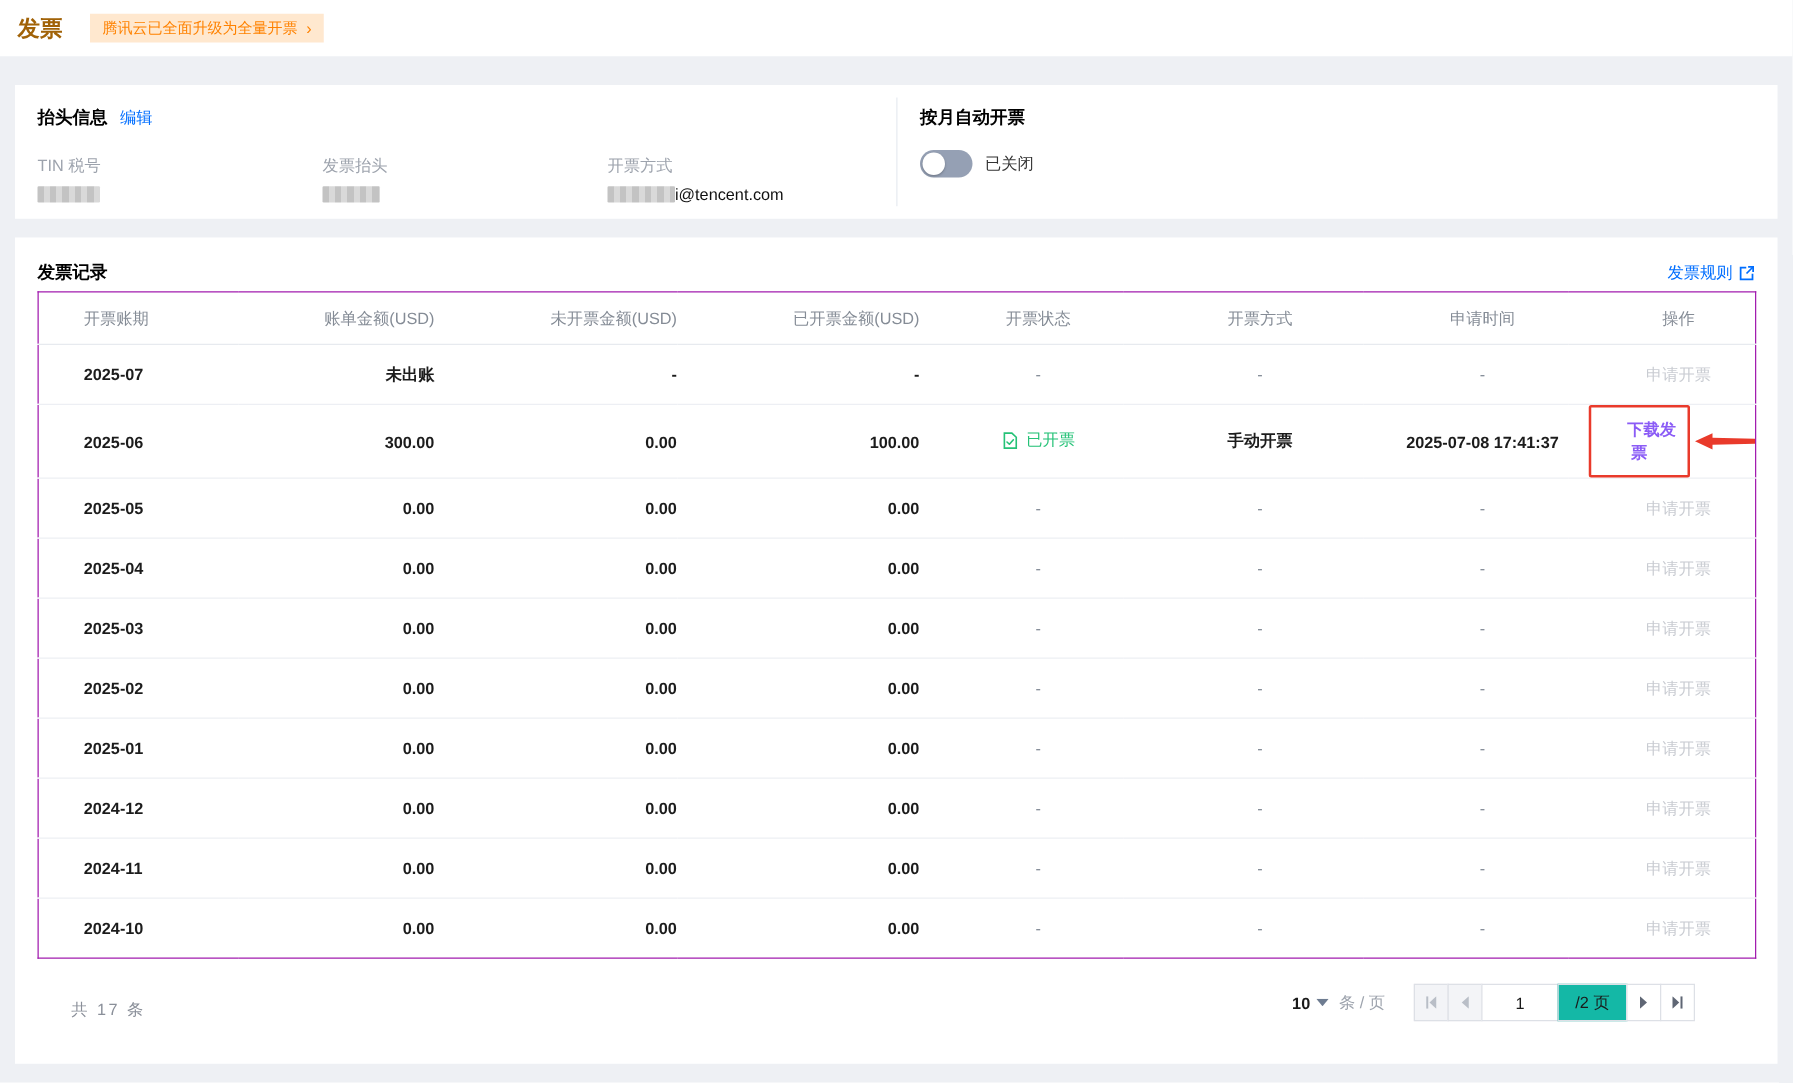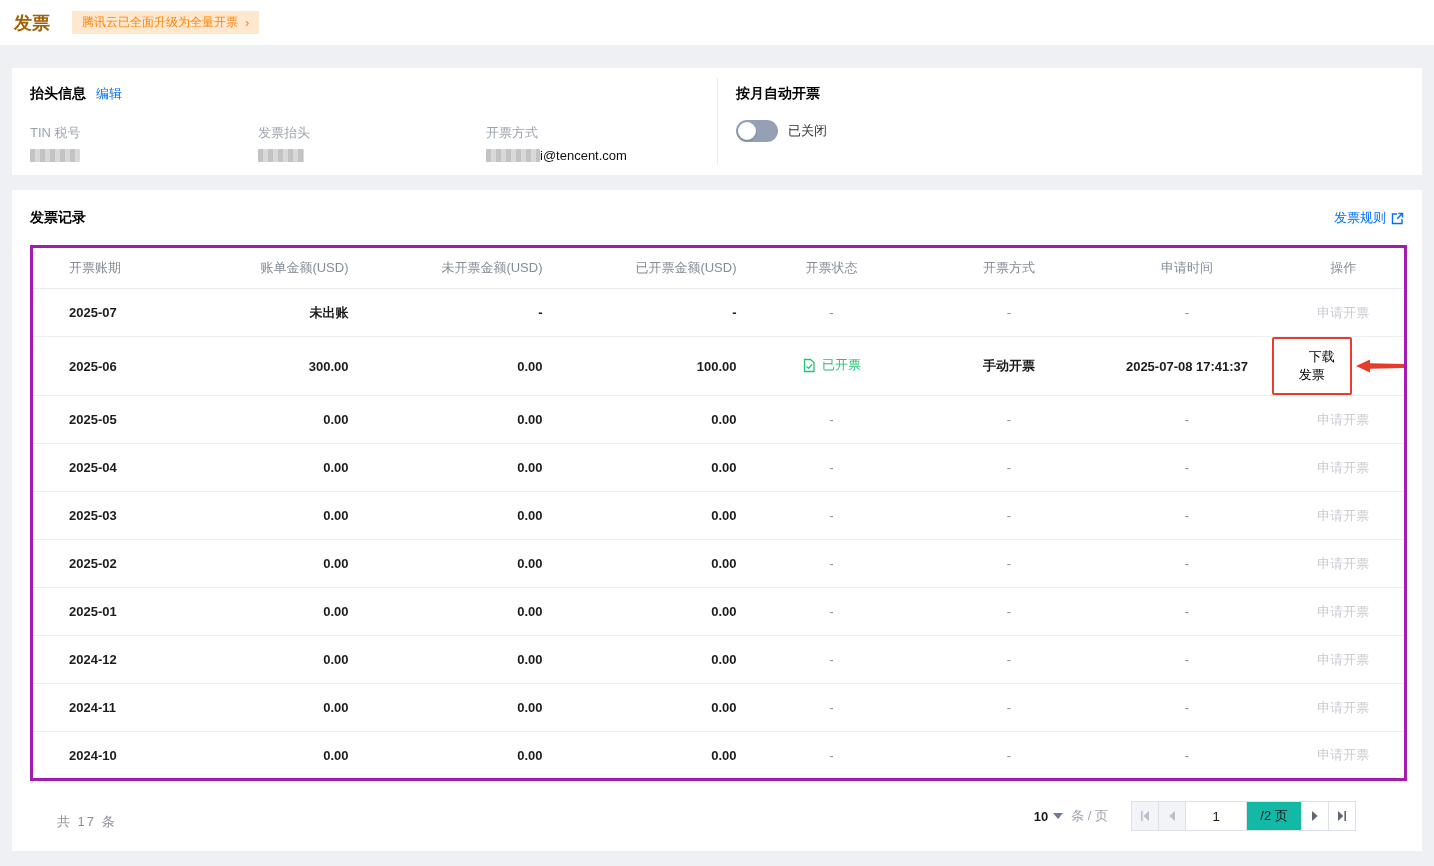--- a/index.html
+++ b/index.html
@@ -38,36 +38,36 @@
     background:repeating-linear-gradient(90deg,#c3c3c3 0 5px,#d9d9d9 5px 10px);
   }
   .field:nth-child(1) .redacted { width:50px; }
   .field:nth-child(2) .redacted { width:46px; }
   .toggle-row { margin-top:17px; display:flex; align-items:center; }
   .toggle { width:42px; height:22px; border-radius:11px; background:#95a0b4; position:relative; cursor:pointer; }
   .toggle-knob { width:18px; height:18px; border-radius:50%; background:#fff; position:absolute; top:2px; left:2px; box-shadow:0 1px 2px rgba(0,0,0,.25); }
   .toggle-label { margin-left:10px; font-size:13px; color:#333; }
   
   .card2 { height:661px; padding:13px 18px 0 18px; }
-  .card2-header { height:30px; display:flex; justify-content:space-between; align-items:center; margin-bottom:12px; }
+  .card2-header { height:30px; display:flex; justify-content:space-between; align-items:center; }
   .rules-link { color:#006eff; font-size:13px; text-decoration:none; display:flex; align-items:center; cursor:pointer; }
   .rules-link svg { margin-left:5px; }
   
-  table { width:100%; border-collapse:collapse; table-layout:fixed; font-size:13px; border:3px solid #a21caf; }
+  table { width:100%; border-collapse:collapse; table-layout:fixed; font-size:13px; border:1px solid #a21caf; }
   thead th { height:42px; font-weight:normal; color:#858c96; border-bottom:1px solid #e7eaef; }
   tbody td { height:48px; font-weight:bold; color:#1c1c1c; }
   tbody tr + tr td { border-top:1px solid #edeff4; }
   .c1 { text-align:left; padding-left:36px; }
   .c2,.c3,.c4 { text-align:right; }
   .c5,.c6,.c7,.c8 { text-align:center; padding-left:27px; }
   td.dim { font-weight:normal; color:#828a96; }
   .status-ok { display:inline-flex; align-items:center; color:#25c277; font-weight:normal; }
   .status-ok svg { margin-right:6px; }
   .action-disabled { color:#c9ccd2; font-weight:normal; }
-  .action-link { color:#000000; font-weight:normal; text-decoration:none; cursor:pointer;margin-left:20px; }
+  .action-link { color:#8b5cf6; font-weight:bold; text-decoration:none; cursor:pointer;margin-left:20px; }
   .action-wrap { display:inline-flex; align-items:center; }
   .red-box { display:inline-block; border:2px solid #e93a2b; border-radius:2px; padding:9px 9px; margin-left:-11px; }
   .red-arrow { margin-left:4px; flex:none; }
   
   .table-footer { margin-top:20px; display:flex; justify-content:space-between; align-items:flex-end; }
   .total-label { color:#8a8f99; font-size:13px; padding-left:27px; letter-spacing:2px; }
   .pg-right { display:flex; align-items:center; }
   .page-size { display:flex; align-items:center; cursor:pointer; }
   .ps-val { font-size:13px; font-weight:bold; color:#1a1a1a; }
   .page-size svg { margin-left:5px; }

